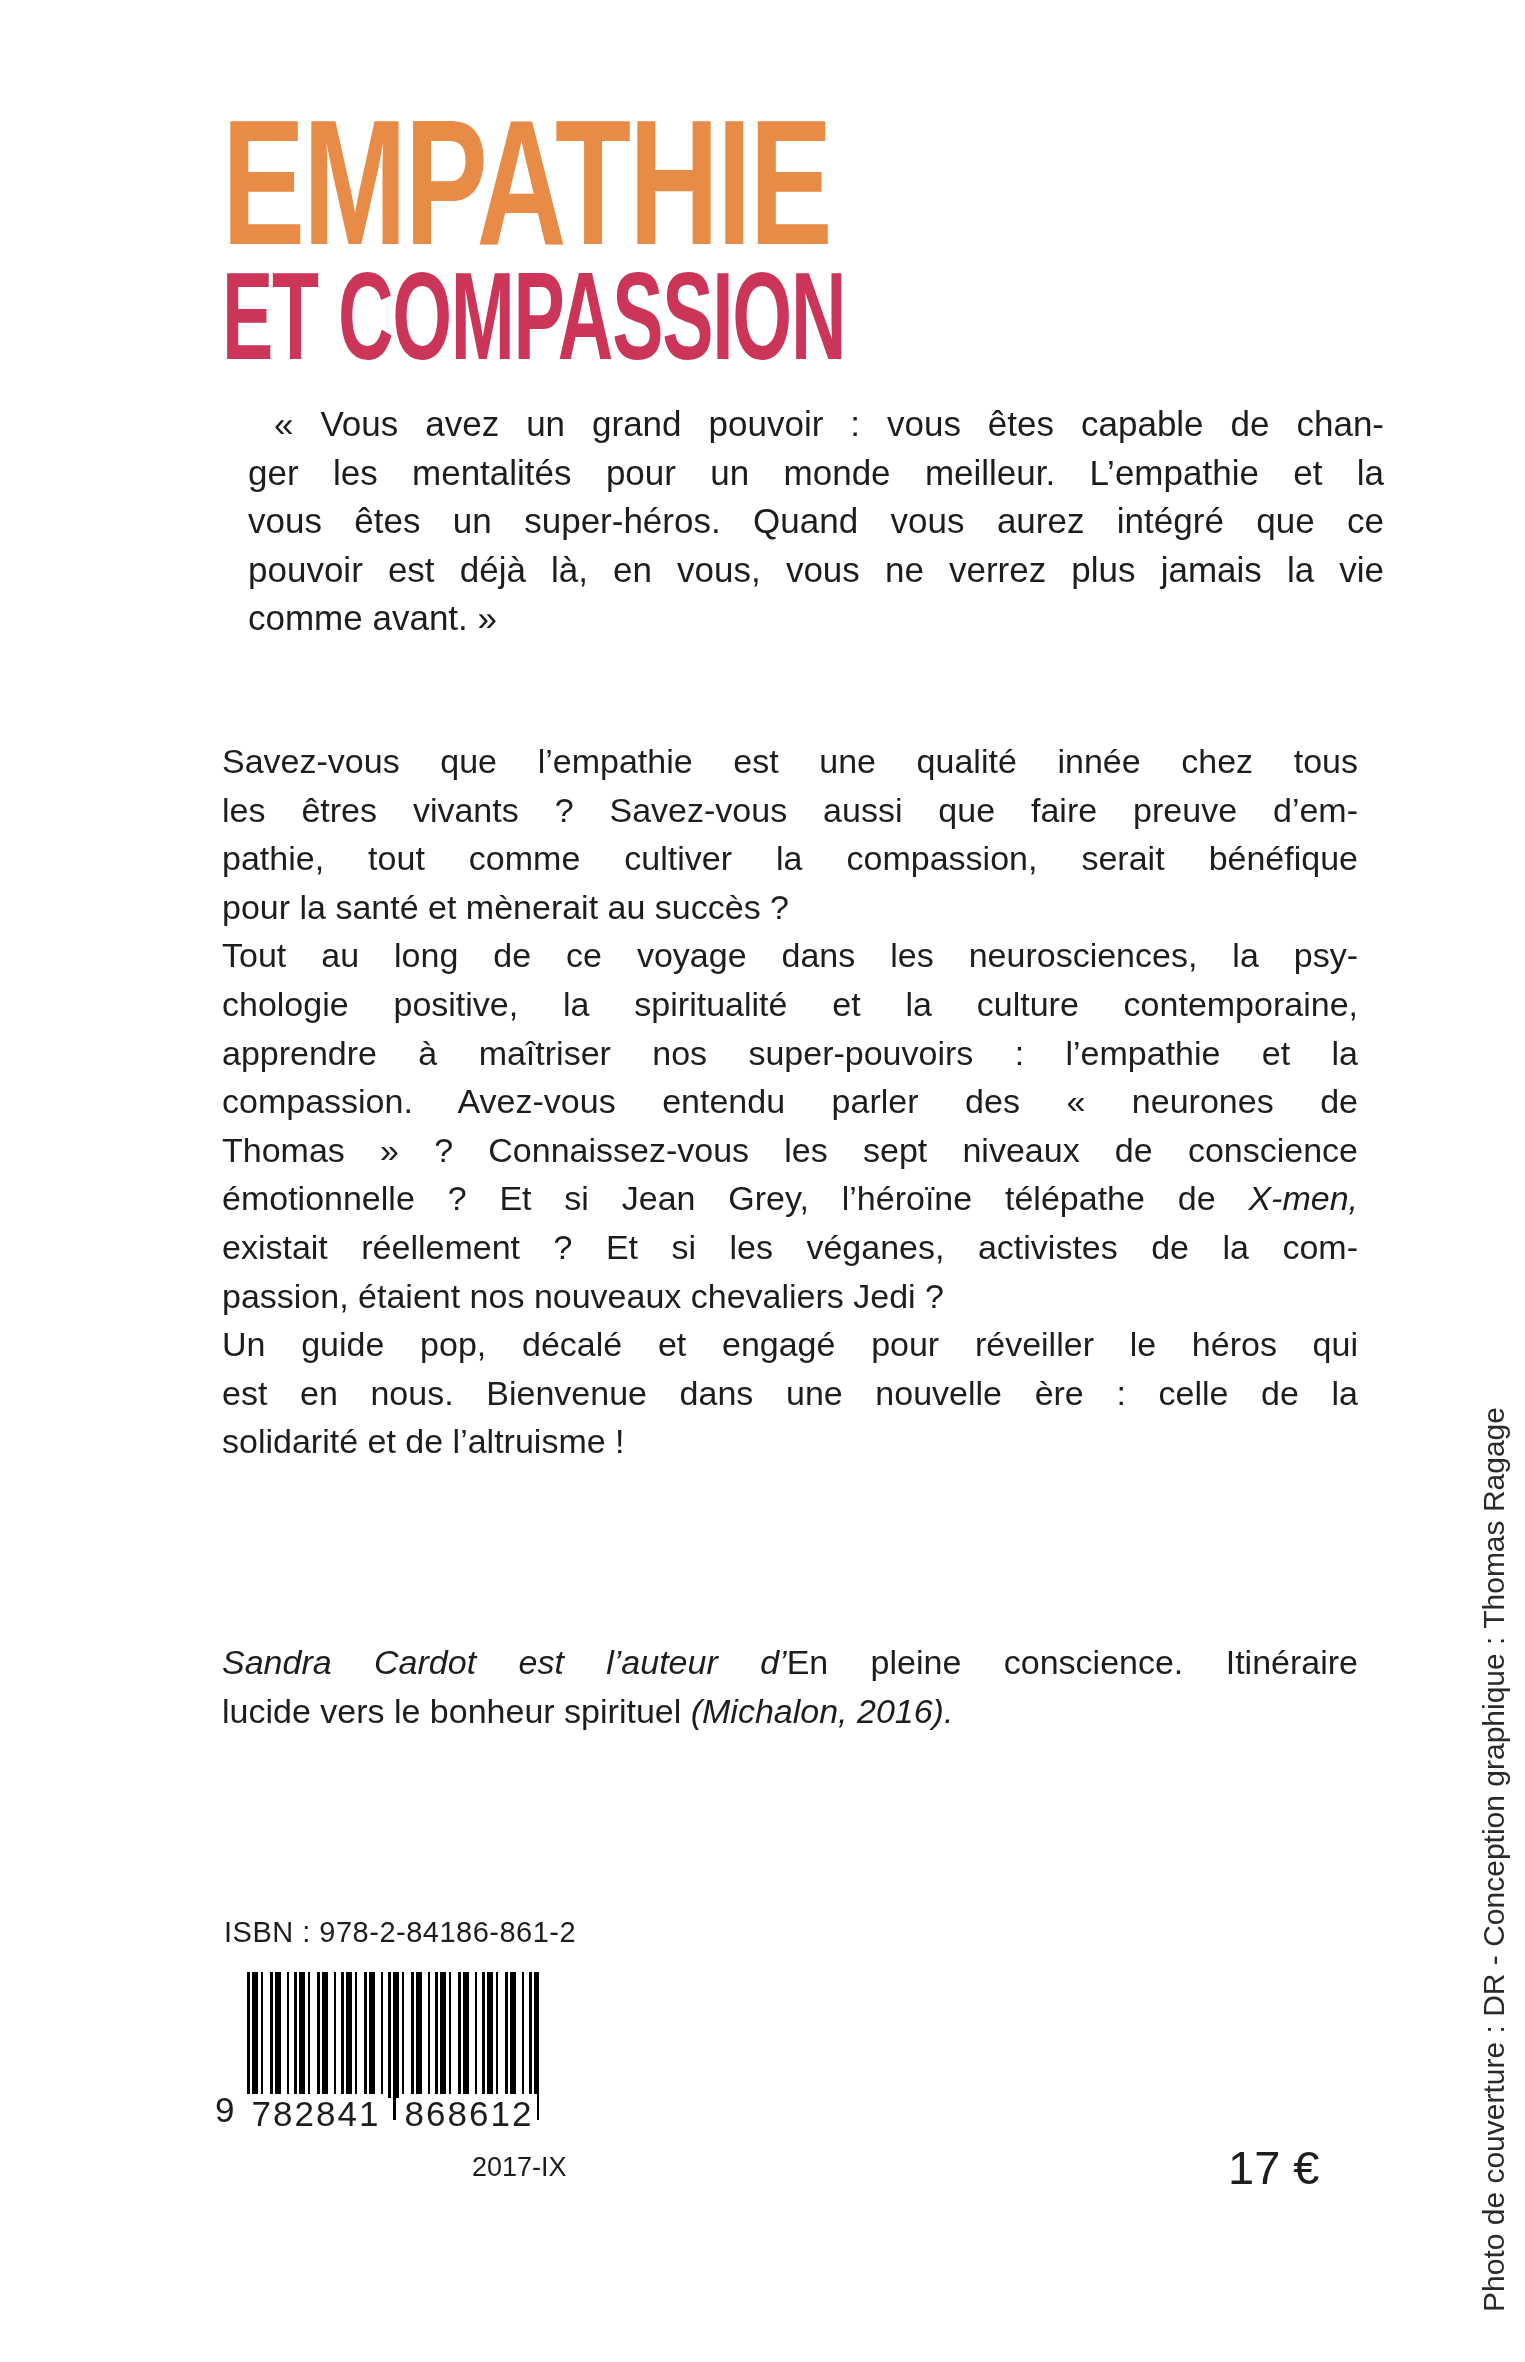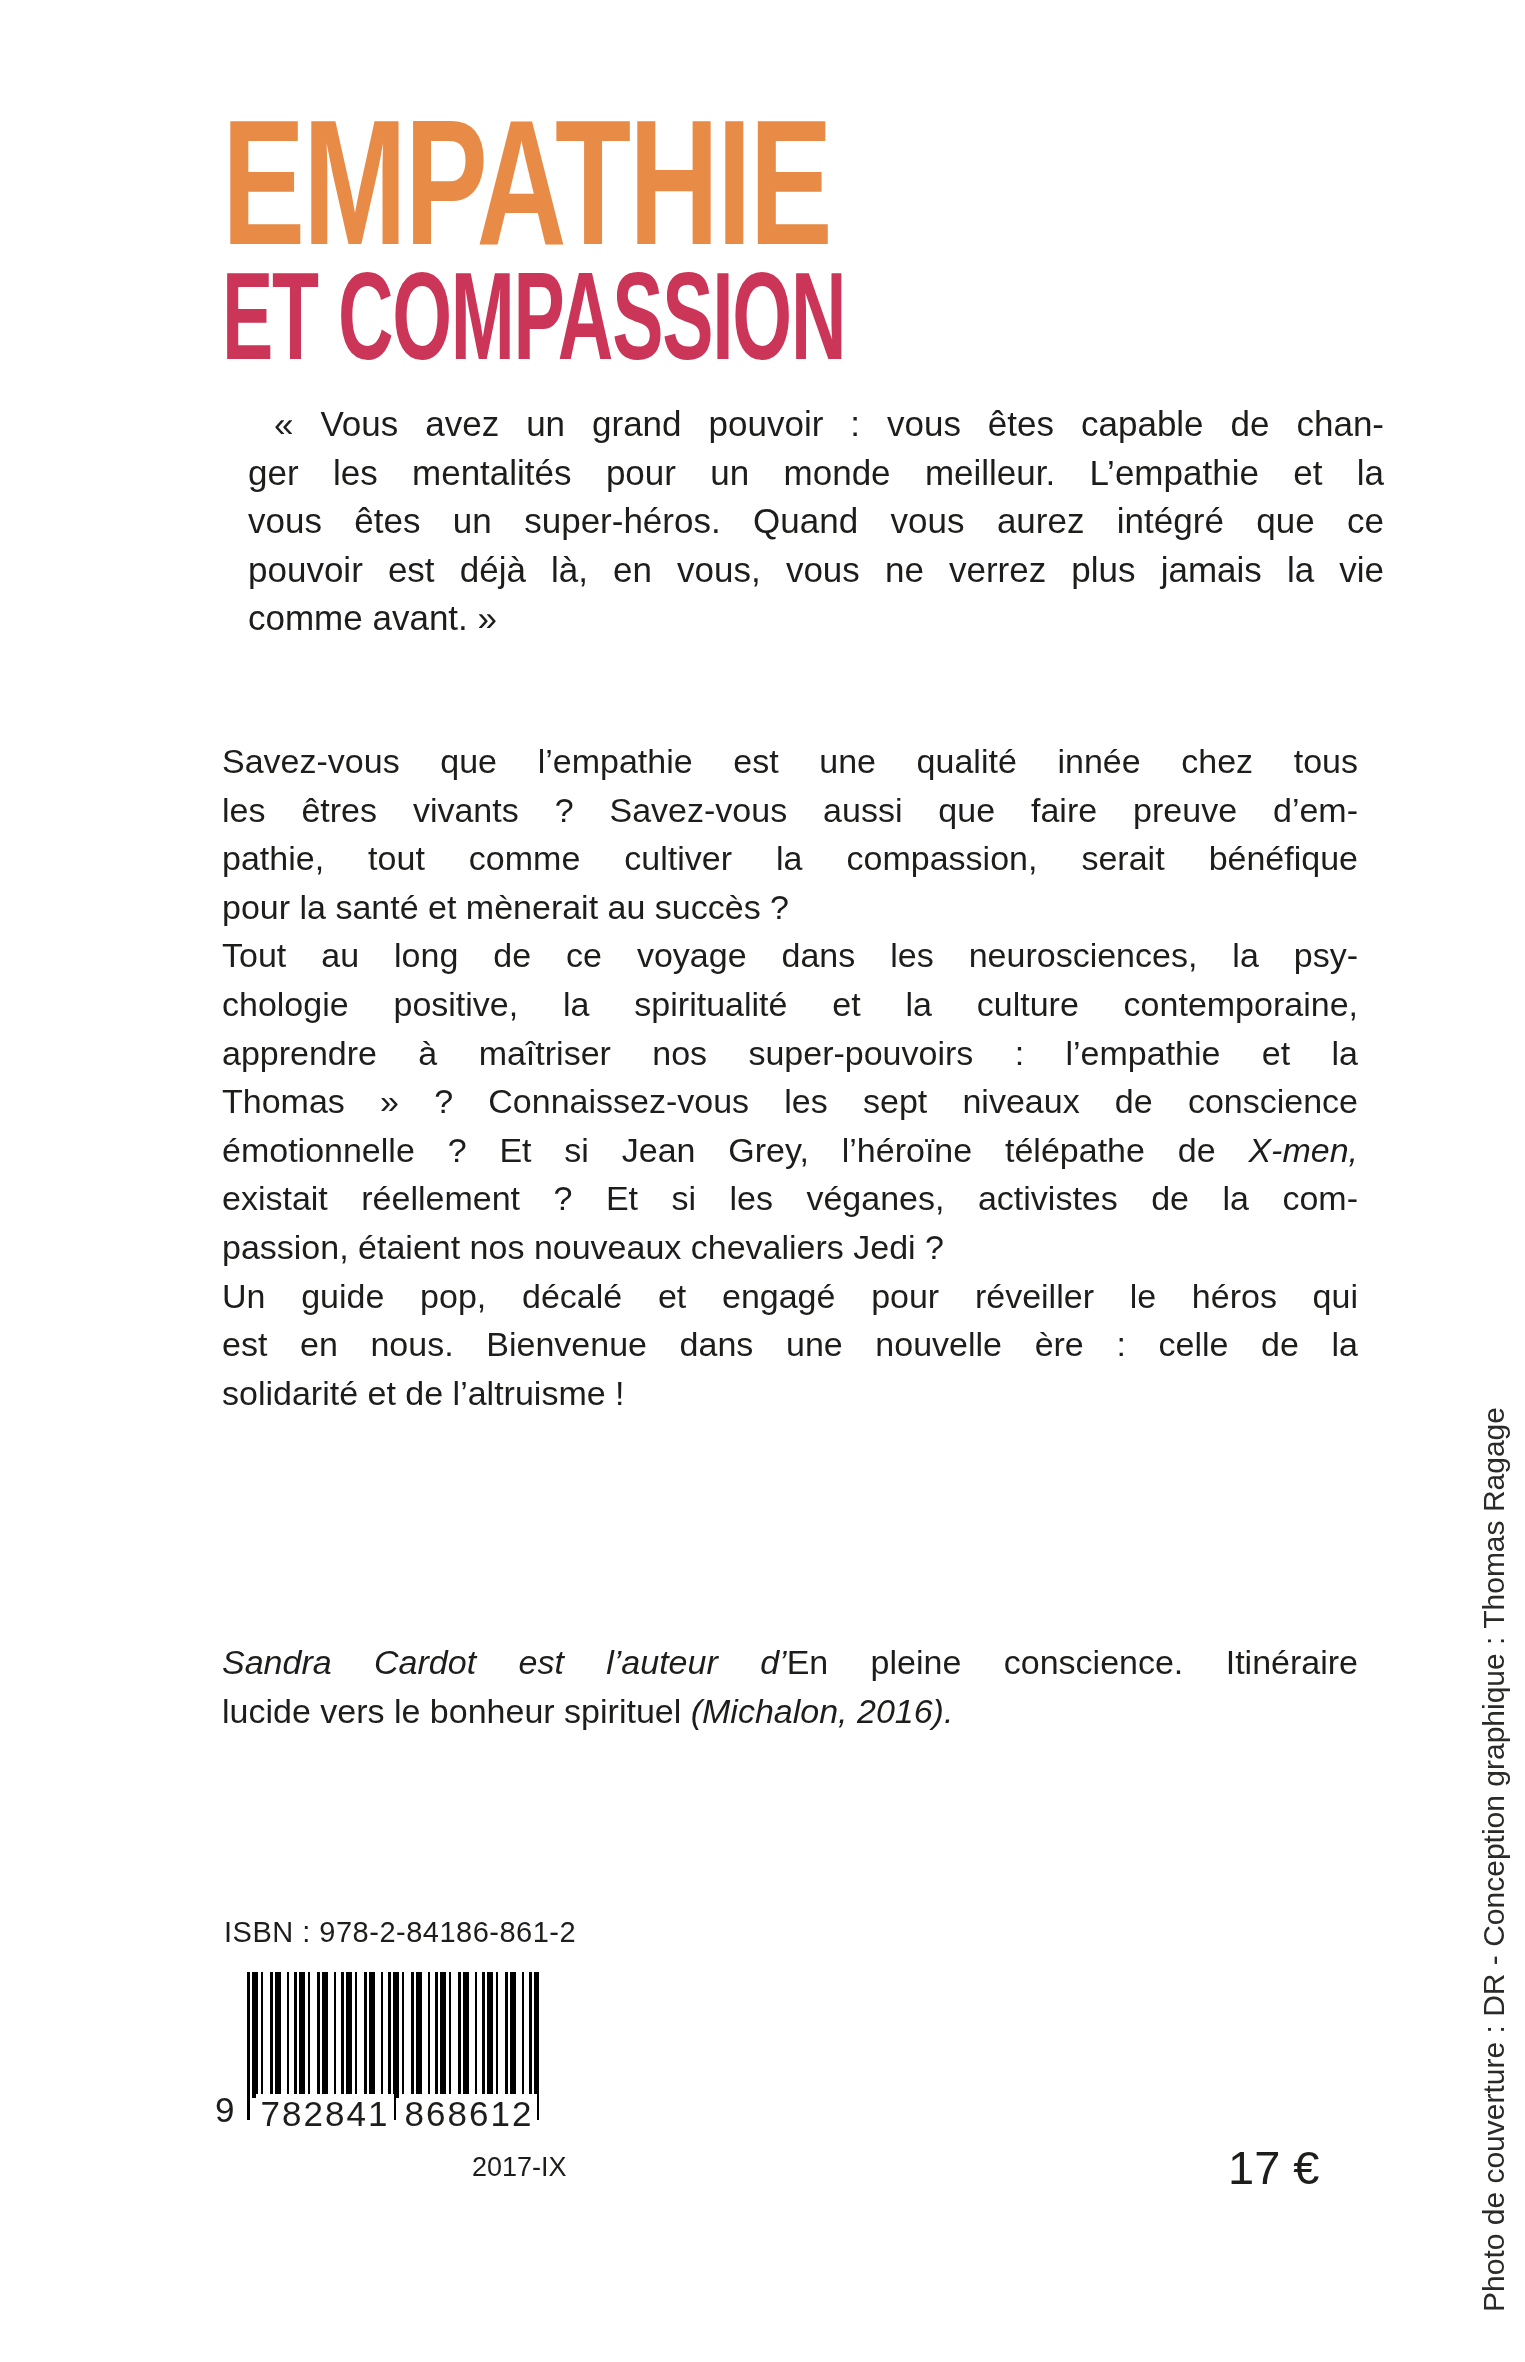--- a/index.html
+++ b/index.html
@@ -45,21 +45,21 @@
       #000 5px 11px, #fff 11px 14px,
       #000 14px 16px, #fff 16px 23px,
       #000 23px 26px, #fff 26px 28px,
       #000 28px 34px, #fff 34px 40px,
       #000 40px 42px, #fff 42px 47px);
   }
   .guard { position:absolute; top:0; width:3px; height:148px; background:#000; }
   .guard-l { left:0; } .guard-m { left:146px; } .guard-r { left:289px; }
   .bc-digit { position:absolute; top:122px; font-size:35px; background:#fff; }
   .bc-first { left:-32px; top:118px; background:transparent; }
-  .bc-g1 { left:9px;  width:138px; text-align:center; letter-spacing:2px; }
+  .bc-g1 { left:0;  width:138px; text-align:center; letter-spacing:2px; }
   .bc-g2 { left:154px; width:136px; text-align:center; letter-spacing:2px; }
 
   .edition { position:absolute; left:250px; top:2152px; font-size:27px; }
 
   .price { position:absolute; left:1228px; top:2140px; font-size:47px; }
 
   .credits {
     position:absolute; left:1477px; top:2312px; width:1040px;
     font-size:30px; white-space:nowrap; color:#2a2a28;
     transform:rotate(-90deg); transform-origin:0 0;
@@ -84,20 +84,21 @@
       </div>
 
     <div class="textblock synopsis">
         <div class="tline"><span class="rm">Savez-vous que l’empathie est une qualité innée chez tous</span></div>
         <div class="tline"><span class="rm">les êtres vivants ? Savez-vous aussi que faire preuve d’em-</span></div>
         <div class="tline"><span class="rm">pathie, tout comme cultiver la compassion, serait bénéfique</span></div>
         <div class="tline tline-last"><span class="rm">pour la santé et mènerait au succès ?</span></div>
         <div class="tline"><span class="rm">Tout au long de ce voyage dans les neurosciences, la psy-</span></div>
         <div class="tline"><span class="rm">chologie positive, la spiritualité et la culture contemporaine,</span></div>
         <div class="tline"><span class="rm">apprendre à maîtriser nos super-pouvoirs : l’empathie et la</span></div>
+        <div class="tline"><span class="rm">compassion. Avez-vous entendu parler des « neurones de</span></div>
         <div class="tline"><span class="rm">Thomas » ? Connaissez-vous les sept niveaux de conscience</span></div>
         <div class="tline"><span class="rm">émotionnelle ? Et si Jean Grey, l’héroïne télépathe de </span><span class="it">X-men,</span></div>
         <div class="tline"><span class="rm">existait réellement ? Et si les véganes, activistes de la com-</span></div>
         <div class="tline tline-last"><span class="rm">passion, étaient nos nouveaux chevaliers Jedi ?</span></div>
         <div class="tline"><span class="rm">Un guide pop, décalé et engagé pour réveiller le héros qui</span></div>
         <div class="tline"><span class="rm">est en nous. Bienvenue dans une nouvelle ère : celle de la</span></div>
         <div class="tline tline-last"><span class="rm">solidarité et de l’altruisme !</span></div>
       </div>
 
     <div class="textblock author-note">

